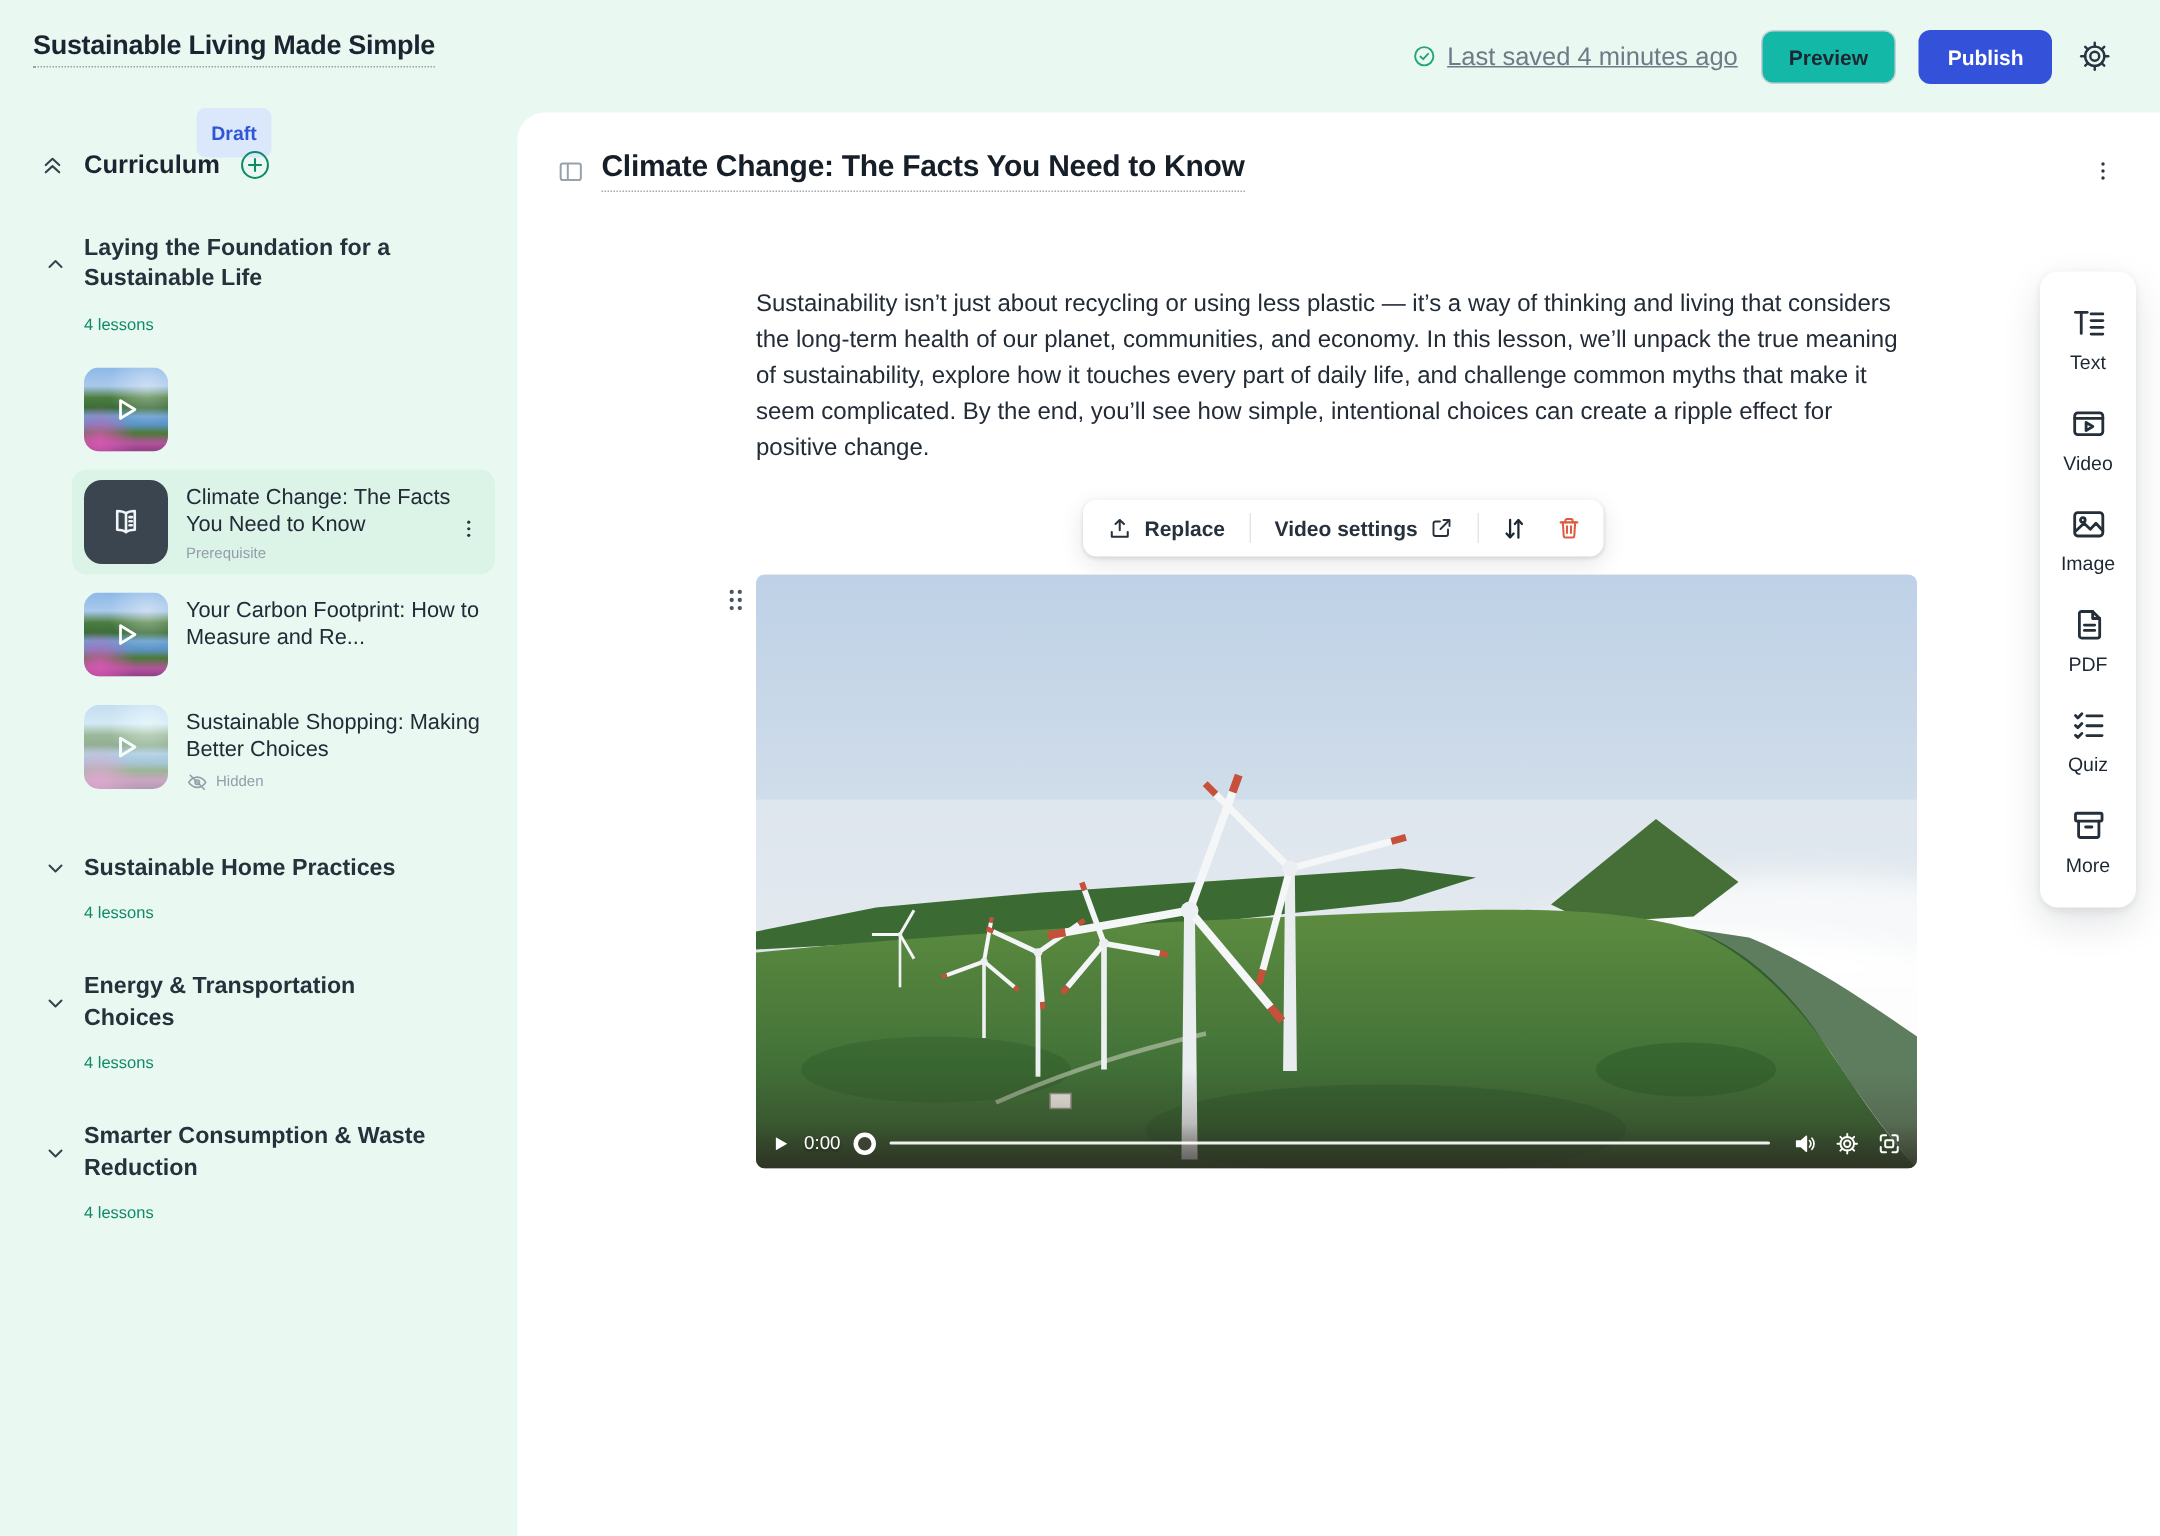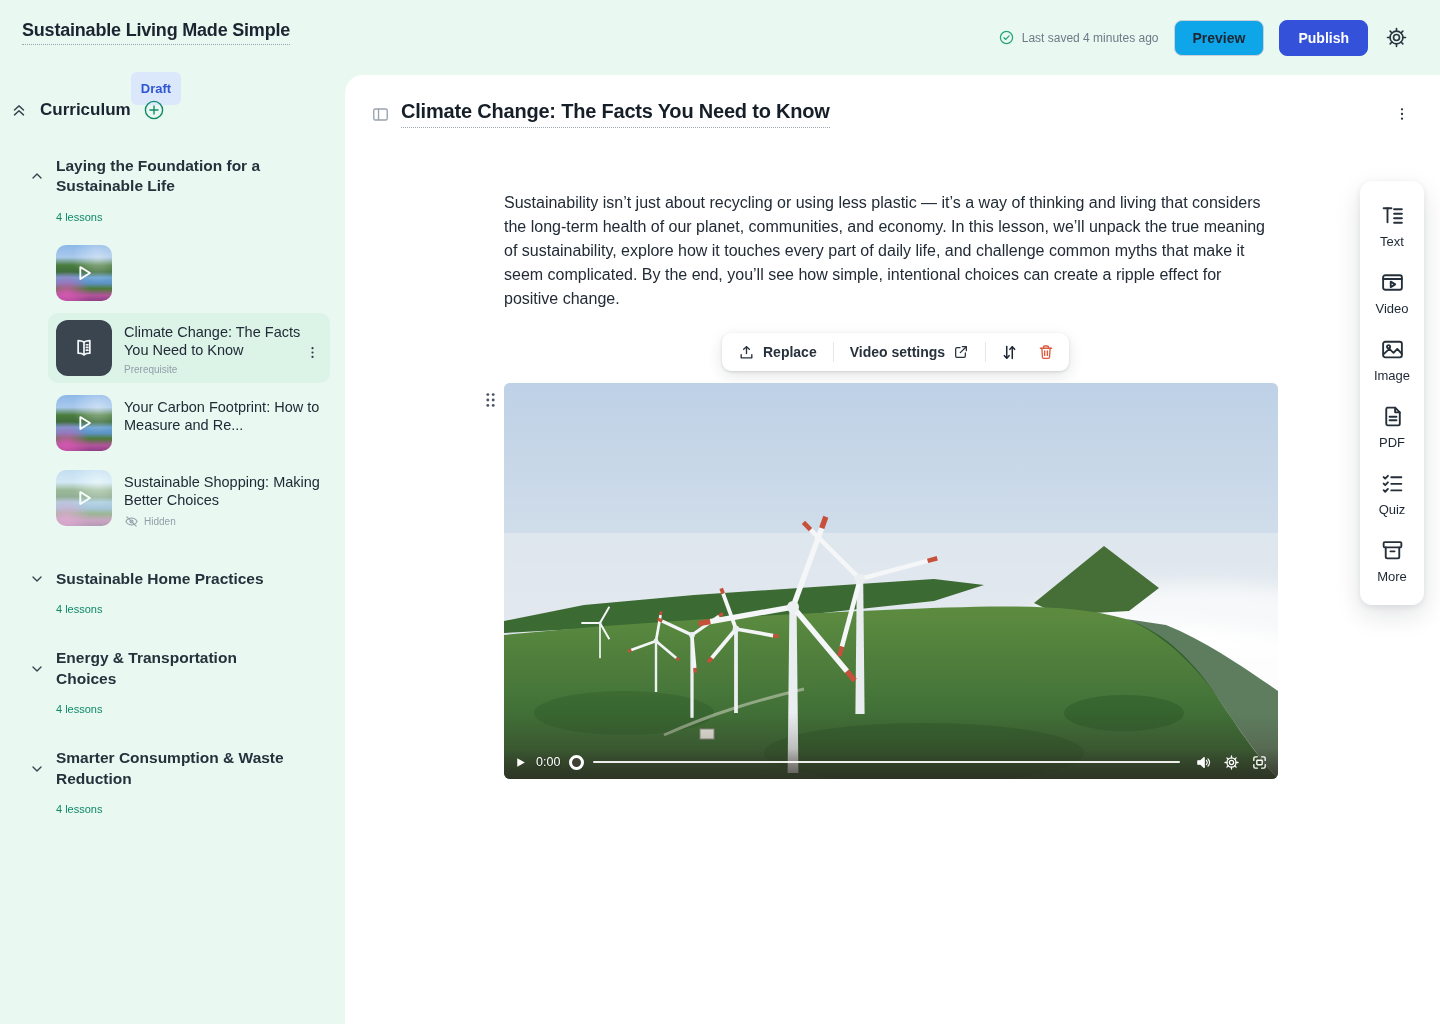--- a/index.html
+++ b/index.html
@@ -15,28 +15,28 @@
   
   .header { position:absolute; top:0; left:0; right:0; height:75px;
     display:flex; align-items:center; padding:0 30px 0 22px; }
   .header-left { display:flex; align-items:center; gap:27px;flex-direction:column; }
   .icon-btn { background:none; border:none; padding:2px; display:flex; align-items:center; justify-content:center; }
   .course-title { font-size:18px; font-weight:700; letter-spacing:-.2px; color:#1b2430;
     border-bottom:1.5px dotted #9aa4ae; padding-bottom:3px; }
   .badge { background:#dbe7fb; color:#3056d3; font-size:13px; font-weight:600;
     padding:9px 10px; border-radius:6px; }
   .header-right { margin-left:auto; display:flex; align-items:center; gap:15px; }
-  .saved { display:flex; align-items:center; gap:7px; color:#6f7a86; font-size:12px; }
+  .saved { display:flex; align-items:center; gap:7px; color:#6f7a86; font-size:17px;text-decoration:underline; }
   .btn { font-size:14px; font-weight:600; border-radius:8px; padding:9px 18px; }
-  .btn-preview { background:#0ea5e9; border:1px solid #c9d0d8; color:#1c2733; }
+  .btn-preview { background:#14b8a6; border:1px solid #c9d0d8; color:#1c2733; }
   .btn-publish { background:#3452d9; border:1px solid #3452d9; color:#fff; }
 
   
   .sidebar { position:absolute; top:75px; left:0; width:345px; bottom:0; padding-top:22px; }
-  .curriculum-row { display:flex; align-items:center; gap:10px; padding-left:8px; }
+  .curriculum-row { display:flex; align-items:center; gap:10px; padding-left:24px; }
   .curriculum-title { font-size:17px; font-weight:700; color:#1b2430; }
   .section { margin-top:33px; }
   .section-head { display:flex; align-items:center; padding-left:24px; gap:6px; }
   .chev-col { width:26px; flex:none; display:flex; justify-content:center; }
   .section-title { font-size:15.5px; font-weight:600; color:#27313c; line-height:1.32; width:240px; }
   .lesson-count { color:#0f8a68; font-size:11px; margin:14px 0 0 56px; }
   .lessons { margin:15px 0 0 48px; width:282px; }
   .lesson { display:flex; gap:12px; align-items:flex-start; padding:7px 8px; border-radius:10px;
     margin-top:5px; position:relative; cursor:pointer; }
   .lesson.selected { background:#dcf3e8; }

